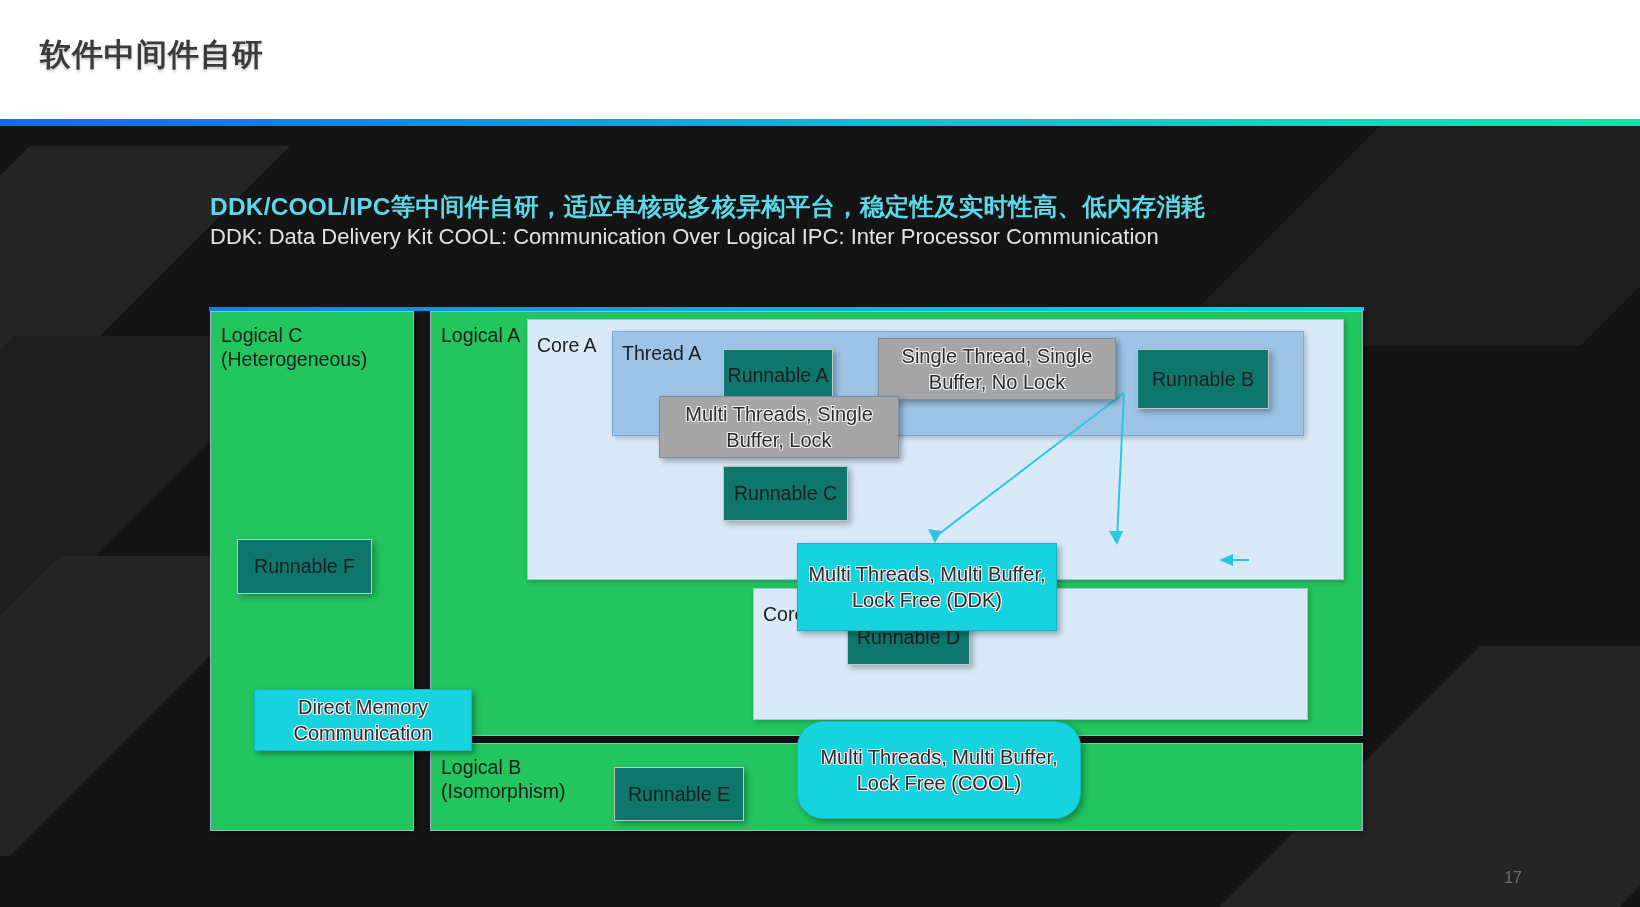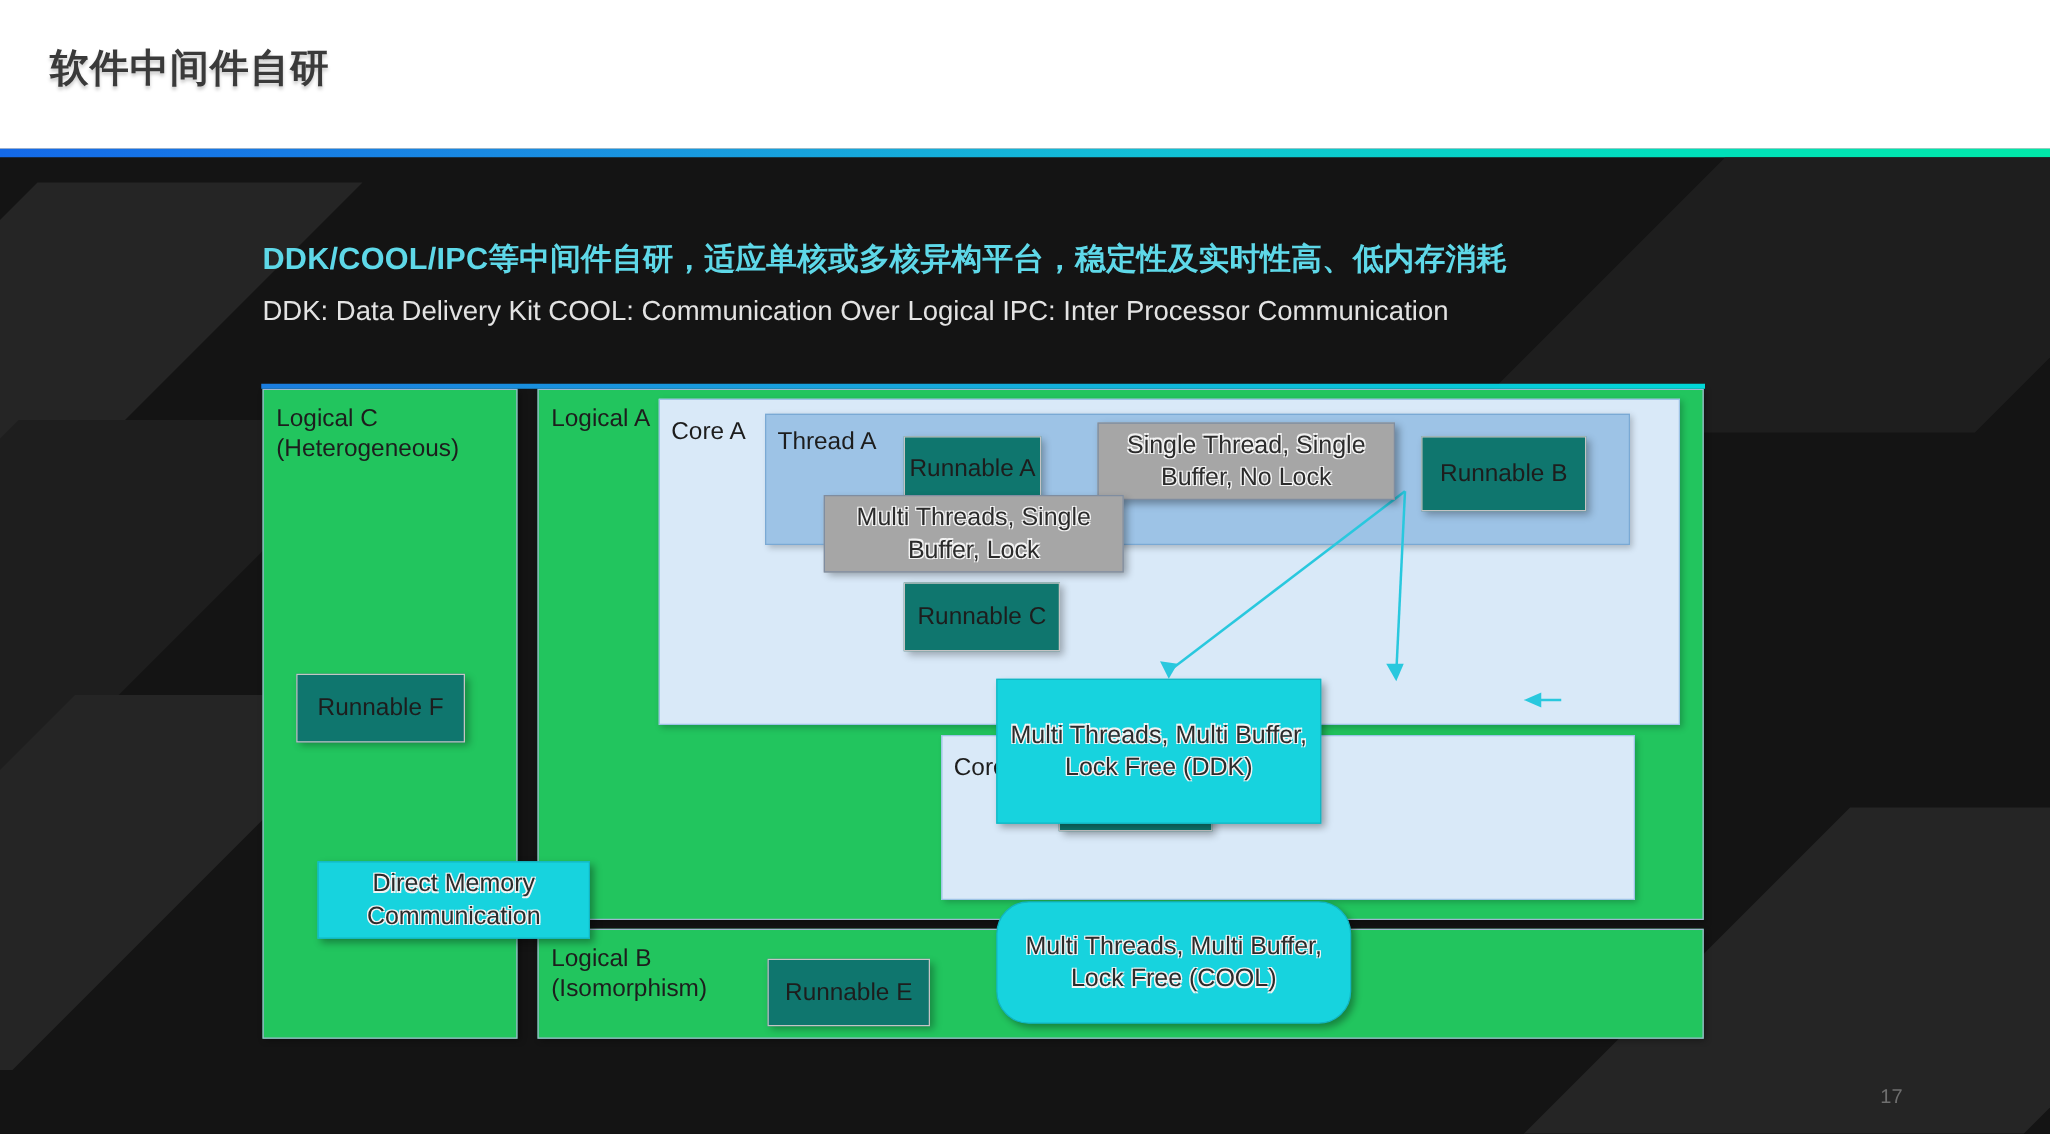--- a/index.html
+++ b/index.html
@@ -53,21 +53,20 @@
     position:absolute; left:210px; top:64px; width:1200px;
     color:#5ed8e8;
     font-size:24.5px; font-weight:bold;
     letter-spacing:0.2px;
     white-space:nowrap;
   }
   #lede-sub {
     position:absolute; left:210px; top:98px; width:1250px;
     color:#e3e3e3; font-size:22px; font-weight:400;
     white-space:nowrap;
-    margin-top:12px;
   }
 
   #page-num {
     position:absolute; right:118px; bottom:20px;
     color:#6f6f6f; font-size:16px;
   }
 
   
   #diagram {
     position:absolute; left:209px; top:181px;
@@ -215,19 +214,19 @@
 
     <div class="box runnable" style="left:405px; top:460px; width:130px; height:54px;">Runnable E</div>
 
     <div class="box runnable" style="left:28px; top:232px; width:135px; height:55px;">Runnable F</div>
 
     <div class="box grey-note" style="left:669px; top:31px; width:238px; height:62px;">Single Thread, Single Buffer, No Lock</div>
 
     <div class="box grey-note" style="left:450px; top:89px; width:240px; height:62px;">Multi Threads, Single Buffer, Lock</div>
 
 
-    <div class="box cyan-note" style="left:588px; top:236px; width:260px; height:116px;">Multi Threads, Multi Buffer, Lock Free (DDK)</div>
+    <div class="box cyan-note" style="left:588px; top:236px; width:260px; height:88px;">Multi Threads, Multi Buffer, Lock Free (DDK)</div>
 
     <div class="box cyan-note" style="left:588px; top:414px; width:284px; height:98px;border-radius:26px;">Multi Threads, Multi Buffer, Lock Free (COOL)</div>
 
     <div class="box cyan-note" style="left:45px; top:382px; width:218px; height:62px;">Direct Memory Communication</div>
   </div>
 </div>
 
 </body></html>

